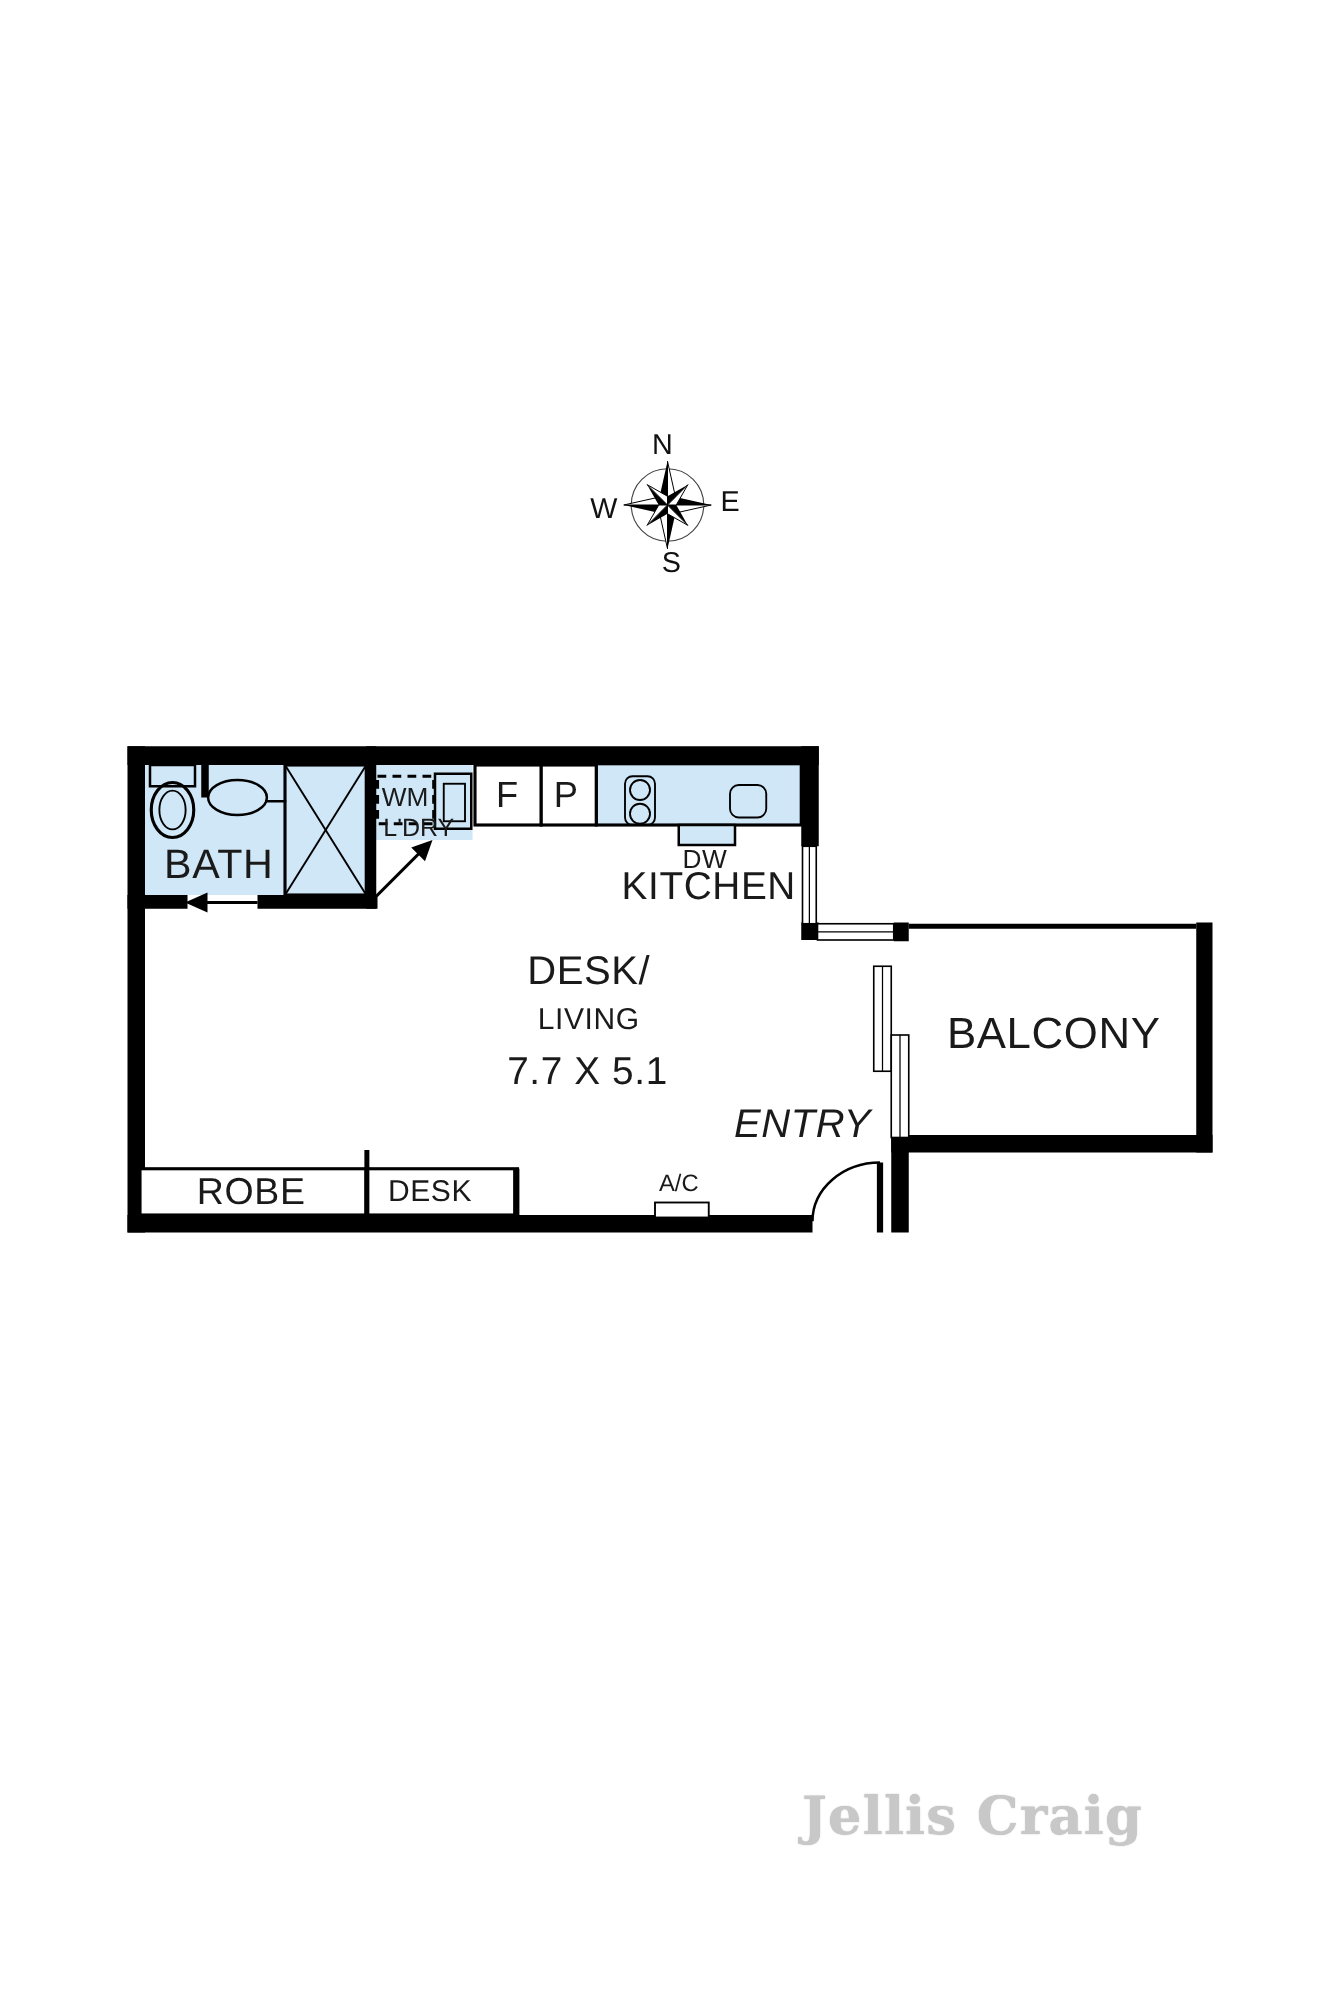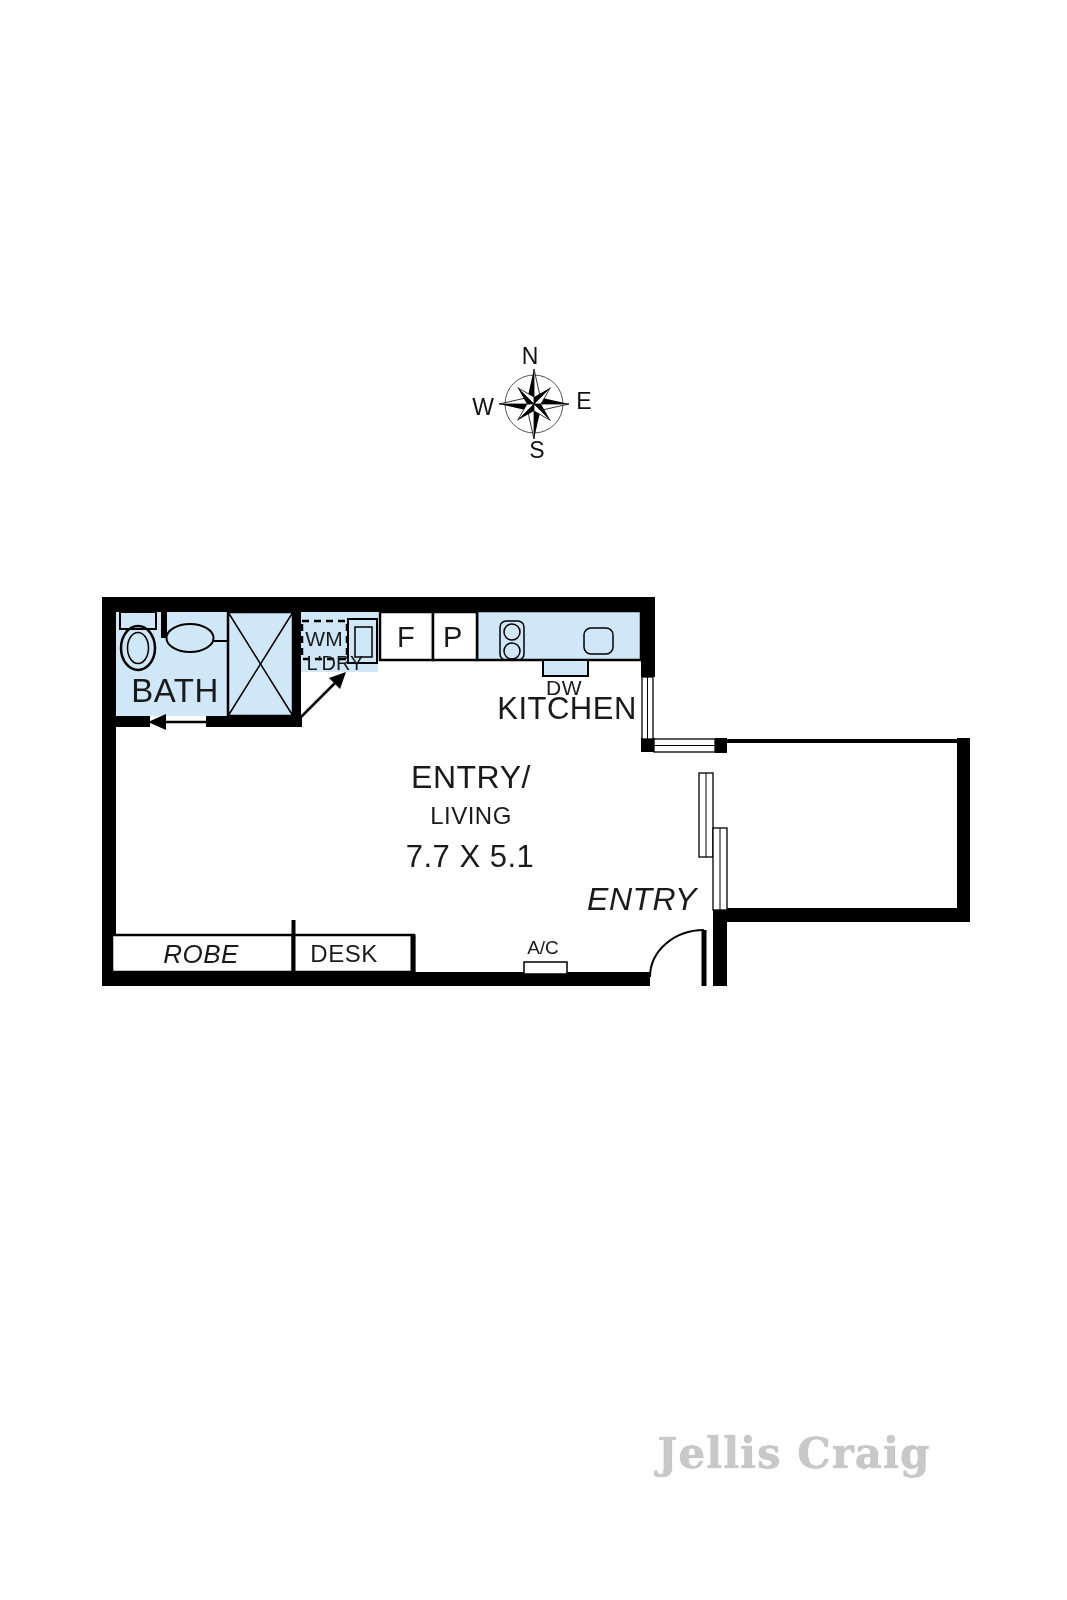--- a/index.html
+++ b/index.html
@@ -34,21 +34,20 @@
     position:absolute;
     left:778px;top:1453px;
     transform:translate(-50%,-50%);
     font-family:"DejaVu Serif", serif;
     font-size:42px;
     font-weight:bold;
     color:var(--wm-gray);
     letter-spacing:1px;
     text-shadow:0 0 1px #aaaaaa;
     white-space:nowrap;
-    margin-left:16px;
   }
   .fill-room{fill:var(--room-fill);}
   .wall{fill:var(--wall);}
 </style>
 </head>
 <body>
 
 <div id="canvas">
 
   <svg id="plan-svg" width="1067" height="1600" viewBox="0 0 1067 1600">
@@ -141,28 +140,29 @@
   </svg>
 
   <div class="compass-letter" style="left:530px;top:356px;">N</div>
   <div class="compass-letter" style="left:584px;top:401px;">E</div>
   <div class="compass-letter" style="left:537px;top:450px;">S</div>
   <div class="compass-letter" style="left:483px;top:407px;">W</div>
 
   <div class="label" style="left:175px;top:691px;font-size:33px;">BATH</div>
   <div class="label" style="left:335px;top:663px;font-size:20px;letter-spacing:0;">L'DRY</div>
   <div class="label" style="left:567px;top:709px;font-size:31px;">KITCHEN</div>
-  <div class="label" style="left:471px;top:777px;font-size:32px;">ENTRY/</div>
+  <div class="label" style="left:471px;top:777px;font-size:32px;">DESK/</div>
   <div class="label" style="left:471px;top:816px;font-size:24px;">LIVING</div>
   <div class="label" style="left:470px;top:857px;font-size:31px;">7.7 X 5.1</div>
   <div class="label" style="left:642px;top:899px;font-size:32px;font-style:italic;">ENTRY</div>
+  <div class="label" style="left:843px;top:827px;font-size:35px;">BALCONY</div>
 
   <div class="label" style="left:324px;top:639px;font-size:21px;letter-spacing:0;">WM</div>
   <div class="label" style="left:406px;top:637px;font-size:29px;">F</div>
   <div class="label" style="left:453px;top:637px;font-size:29px;">P</div>
   <div class="label" style="left:564px;top:688px;font-size:21px;">DW</div>
   <div class="label" style="left:543px;top:948px;font-size:19px;letter-spacing:0;">A/C</div>
-  <div class="label" style="left:201px;top:954px;font-size:26px;font-style:italic;">ROBE</div>
+  <div class="label" style="left:201px;top:954px;font-size:30px;">ROBE</div>
   <div class="label" style="left:344px;top:954px;font-size:24px;">DESK</div>
 
   <div id="watermark">Jellis Craig</div>
 
 </div>
 
 </body></html>

